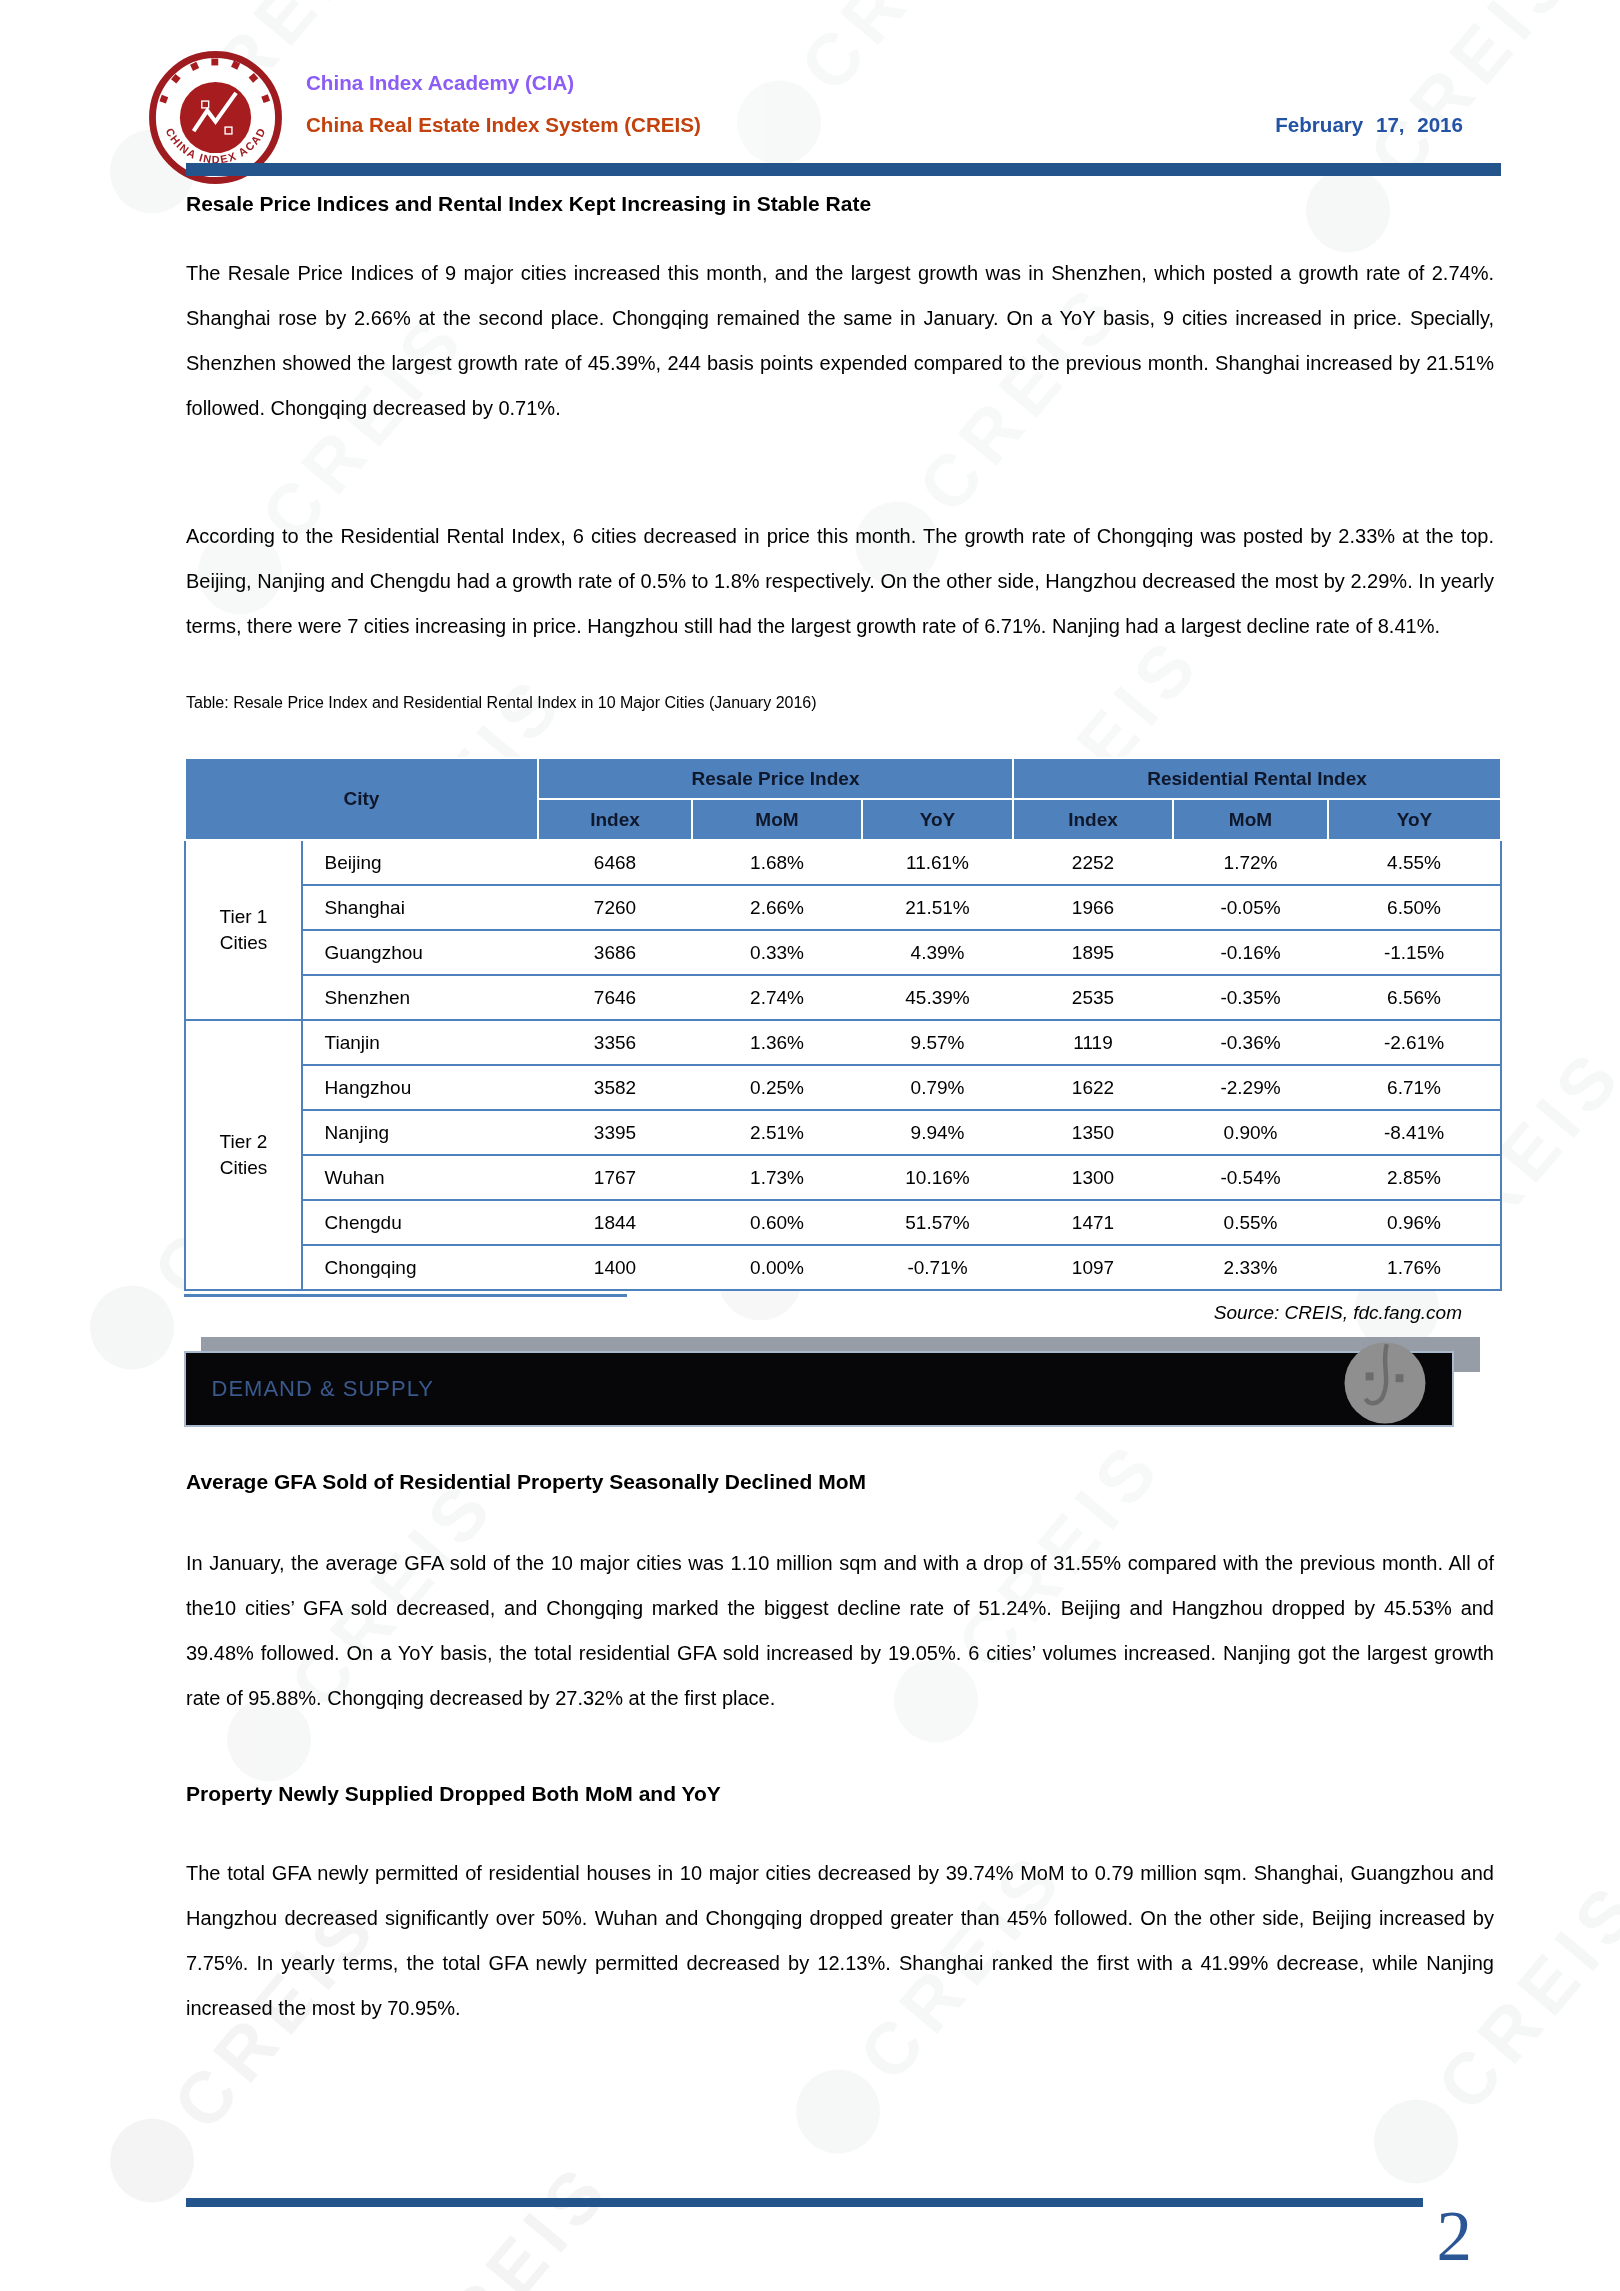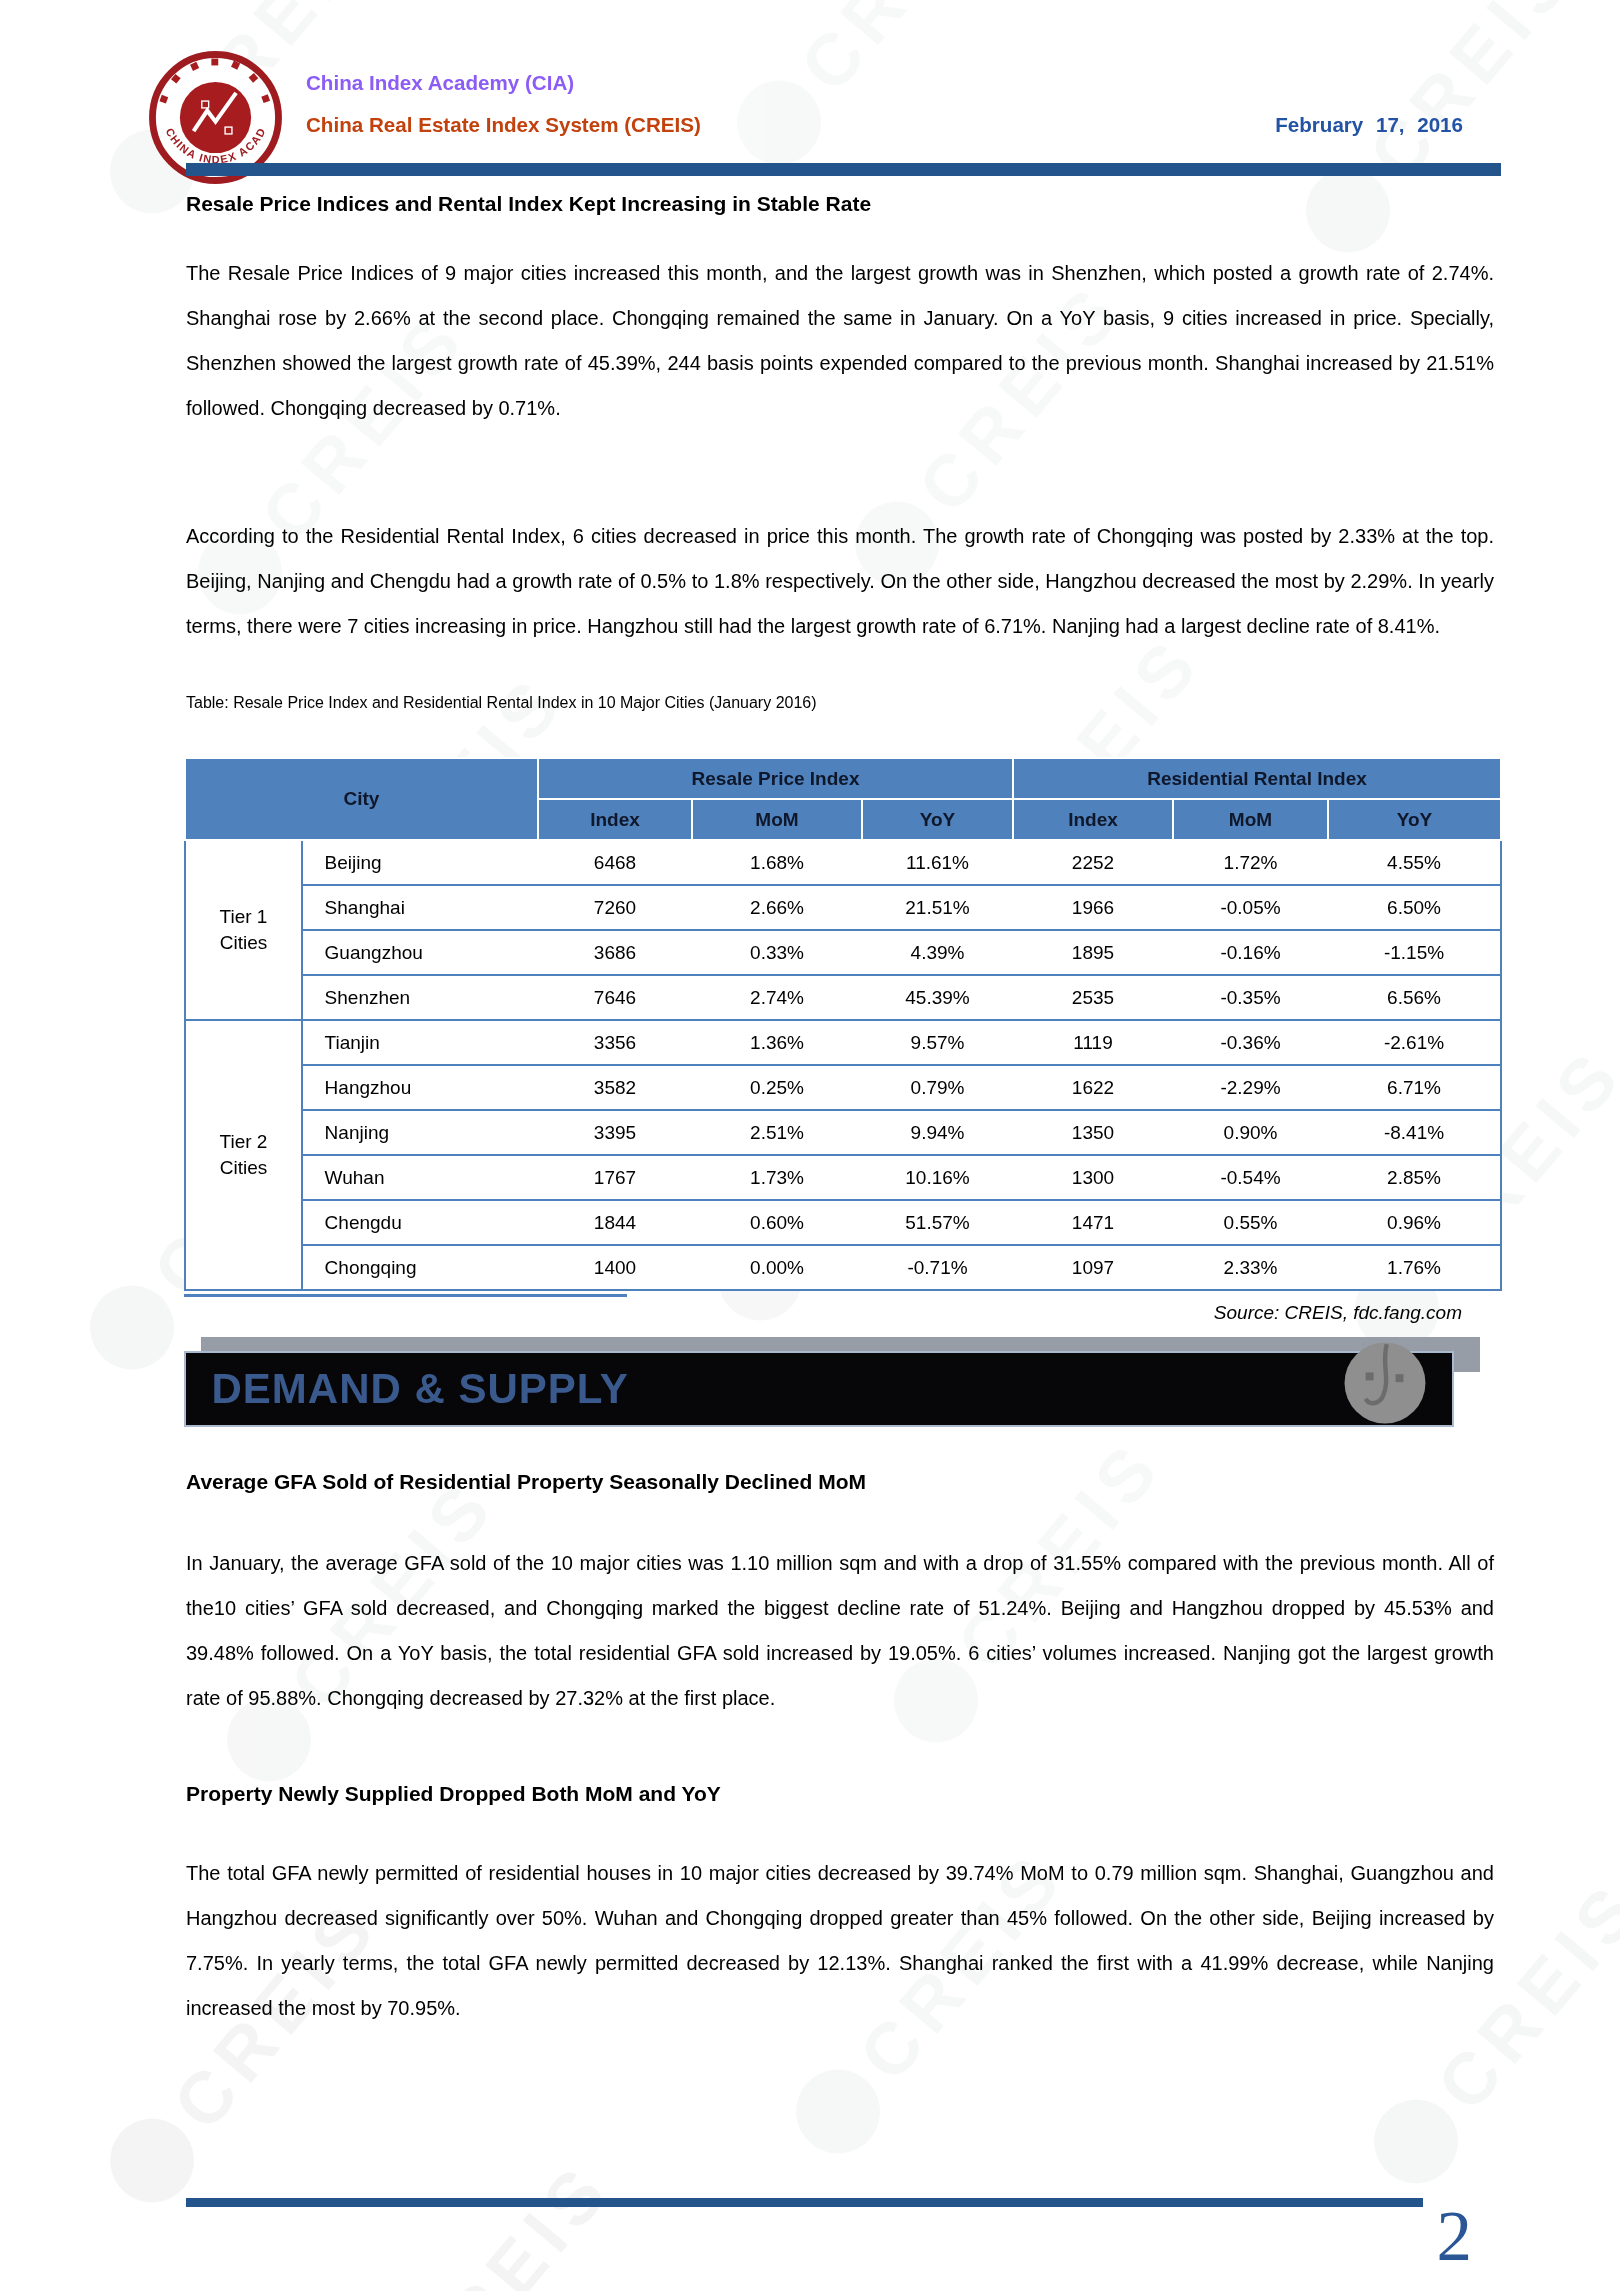--- a/index.html
+++ b/index.html
@@ -37,21 +37,21 @@
   td.city{text-align:left;padding-left:21.6px;border-right:none;}
   td.val{text-align:center;}
   td.val:last-child{border-right:2.9px solid #4f81bd;}
   table.idx tbody tr:first-child td{border-top:2.9px solid #4f81bd;}
   .stubline{position:absolute;left:184px;top:1294px;width:443px;height:2.9px;background:#4f81bd;z-index:2;}
   .source{position:absolute;left:186px;top:1302px;width:1276px;font-size:19px;text-align:right;z-index:2;font-style:italic;}
   
   .banner-gray{position:absolute;left:201px;top:1337px;width:1279px;height:35px;background:#979da6;z-index:1;}
   .banner-black{position:absolute;left:184px;top:1351px;width:1270px;height:76px;background:#070709;
         border:2.9px solid #a9b9ce;display:flex;align-items:center;padding-left:25.5px;box-sizing:border-box;z-index:2;}
-  .banner-label{font-size:42px;font-weight:bold;letter-spacing:1px;color:#3a5a8e;}
+  .banner-label{font-size:22px;font-weight:normal;letter-spacing:1px;color:#3a5a8e;}
   .banner-seal{position:absolute;left:1341px;top:1339px;width:88px;height:88px;z-index:3;}
   
   .h2a{position:absolute;left:186px;top:1470px;width:1306px;font-size:21px;font-weight:bold;z-index:2;}
   #p3{top:1521px;}
   .h2b{position:absolute;left:186px;top:1782px;width:1306px;font-size:21px;font-weight:bold;z-index:2;}
   #p4{top:1831px;}
   
   .botrule{position:absolute;left:186px;top:2198px;width:1237px;height:8.8px;background:#23548c;z-index:2;}
   .pagenum{position:absolute;right:148px;top:2201px;font-family:"Liberation Serif",serif;
            font-size:71px;line-height:1;color:#2a5696;z-index:2;}

